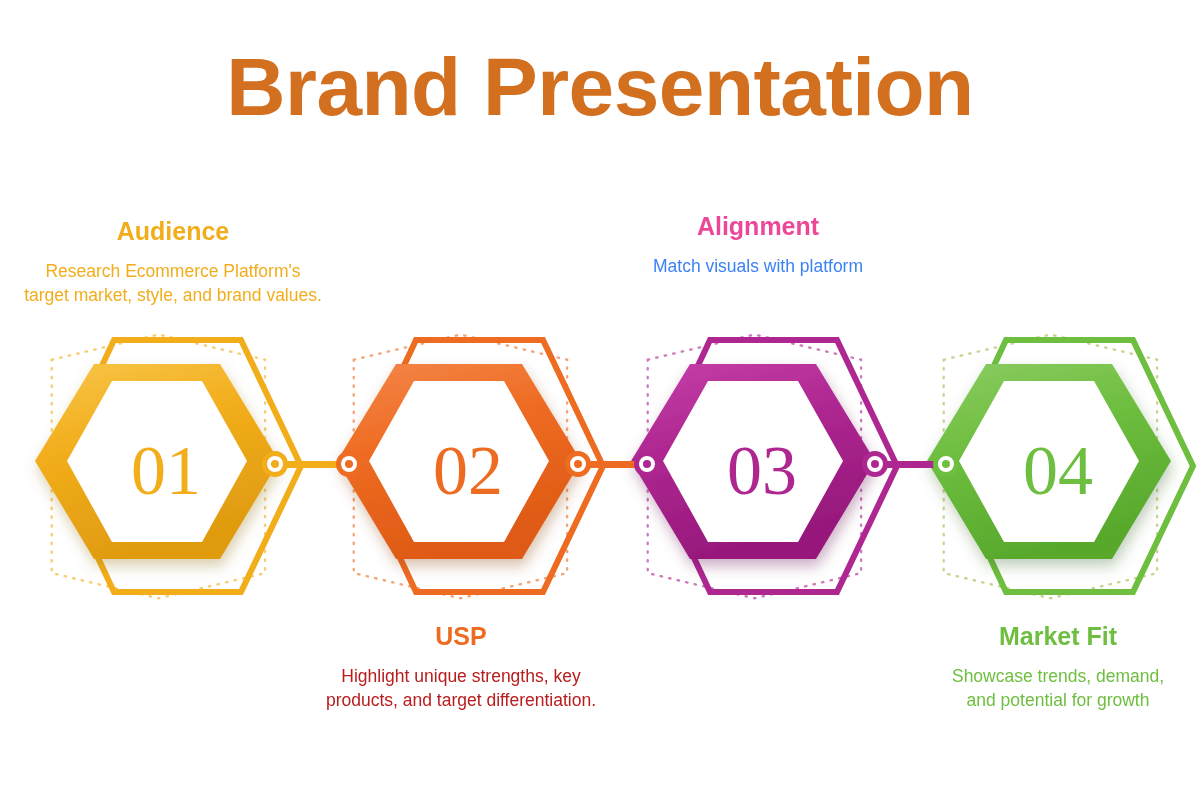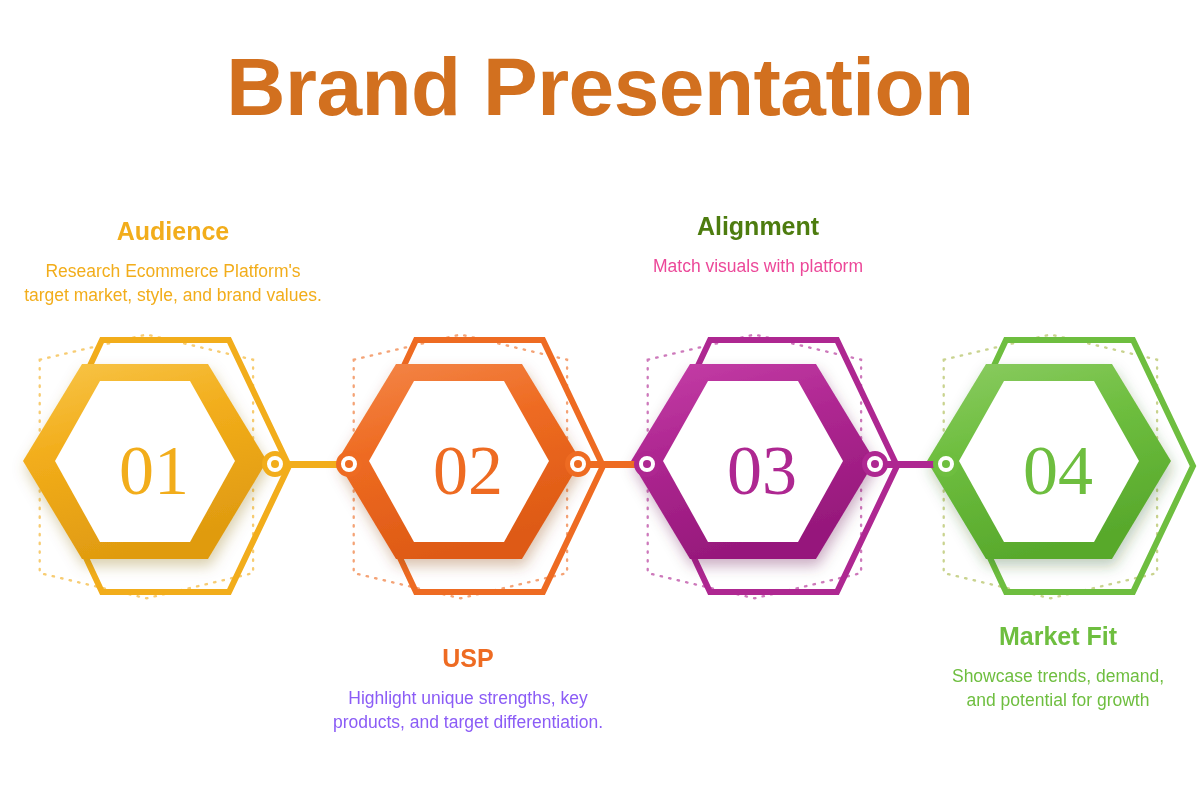--- a/index.html
+++ b/index.html
@@ -55,32 +55,32 @@
     margin-bottom: 13px;
   }
   .caption .cap-body {
     font-family: "Liberation Sans", sans-serif;
     font-weight: normal;
     font-size: 17.5px;
     line-height: 1.42;
   }
 
   #cap-1 { left: -7px;  top: 218px; }
-  #cap-2 { left: 288px; top: 623px; margin-top: 22px; }
+  #cap-2 { left: 281px; top: 623px; }
   #cap-3 { left: 578px; top: 213px; }
   #cap-4 { left: 878px; top: 623px; }
 
   
   .hexwrap {
     position: absolute;
     top: 318px;
     width: 300px;
     height: 296px;
   }
-  #hex-1 { left: 4px; }
+  #hex-1 { left: 16px; }
   #hex-2 { left: 318px; }
   #hex-3 { left: 612px; text-align: center; }
   #hex-4 { left: 908px; }
 
   .hexwrap svg { display: block; width: 300px; height: 296px; overflow: visible; }
 
   
   .connector {
     position: absolute;
     height: 7px;
@@ -134,29 +134,29 @@
   <div class="caption" id="cap-1">
     <div class="cap-title" style="color: rgb(242, 173, 27);">Audience</div>
     <div class="cap-body" style="color: rgb(242, 173, 27);">
       <div>Research Ecommerce Platform's</div>
       <div>target market, style, and brand values.</div>
     </div>
   </div>
 
   <div class="caption" id="cap-2">
     <div class="cap-title" style="color: rgb(238, 107, 34);">USP</div>
-    <div class="cap-body" style="color: #8b5cf6;">
+    <div class="cap-body" style="color: #b91c1c;">
       <div>Highlight unique strengths, key</div>
       <div>products, and target differentiation.</div>
     </div>
   </div>
 
   <div class="caption" id="cap-3">
-    <div class="cap-title" style="color: #4d7c0f;">Alignment</div>
-    <div class="cap-body" style="color: #ec4899;">
+    <div class="cap-title" style="color: #ec4899;">Alignment</div>
+    <div class="cap-body" style="color: #3b82f6;">
       <div>Match visuals with platform</div>
     </div>
   </div>
 
   <div class="caption" id="cap-4">
     <div class="cap-title" style="color: rgb(110, 190, 63);">Market Fit</div>
     <div class="cap-body" style="color: rgb(110, 190, 63);">
       <div>Showcase trends, demand,</div>
       <div>and potential for growth</div>
     </div>

